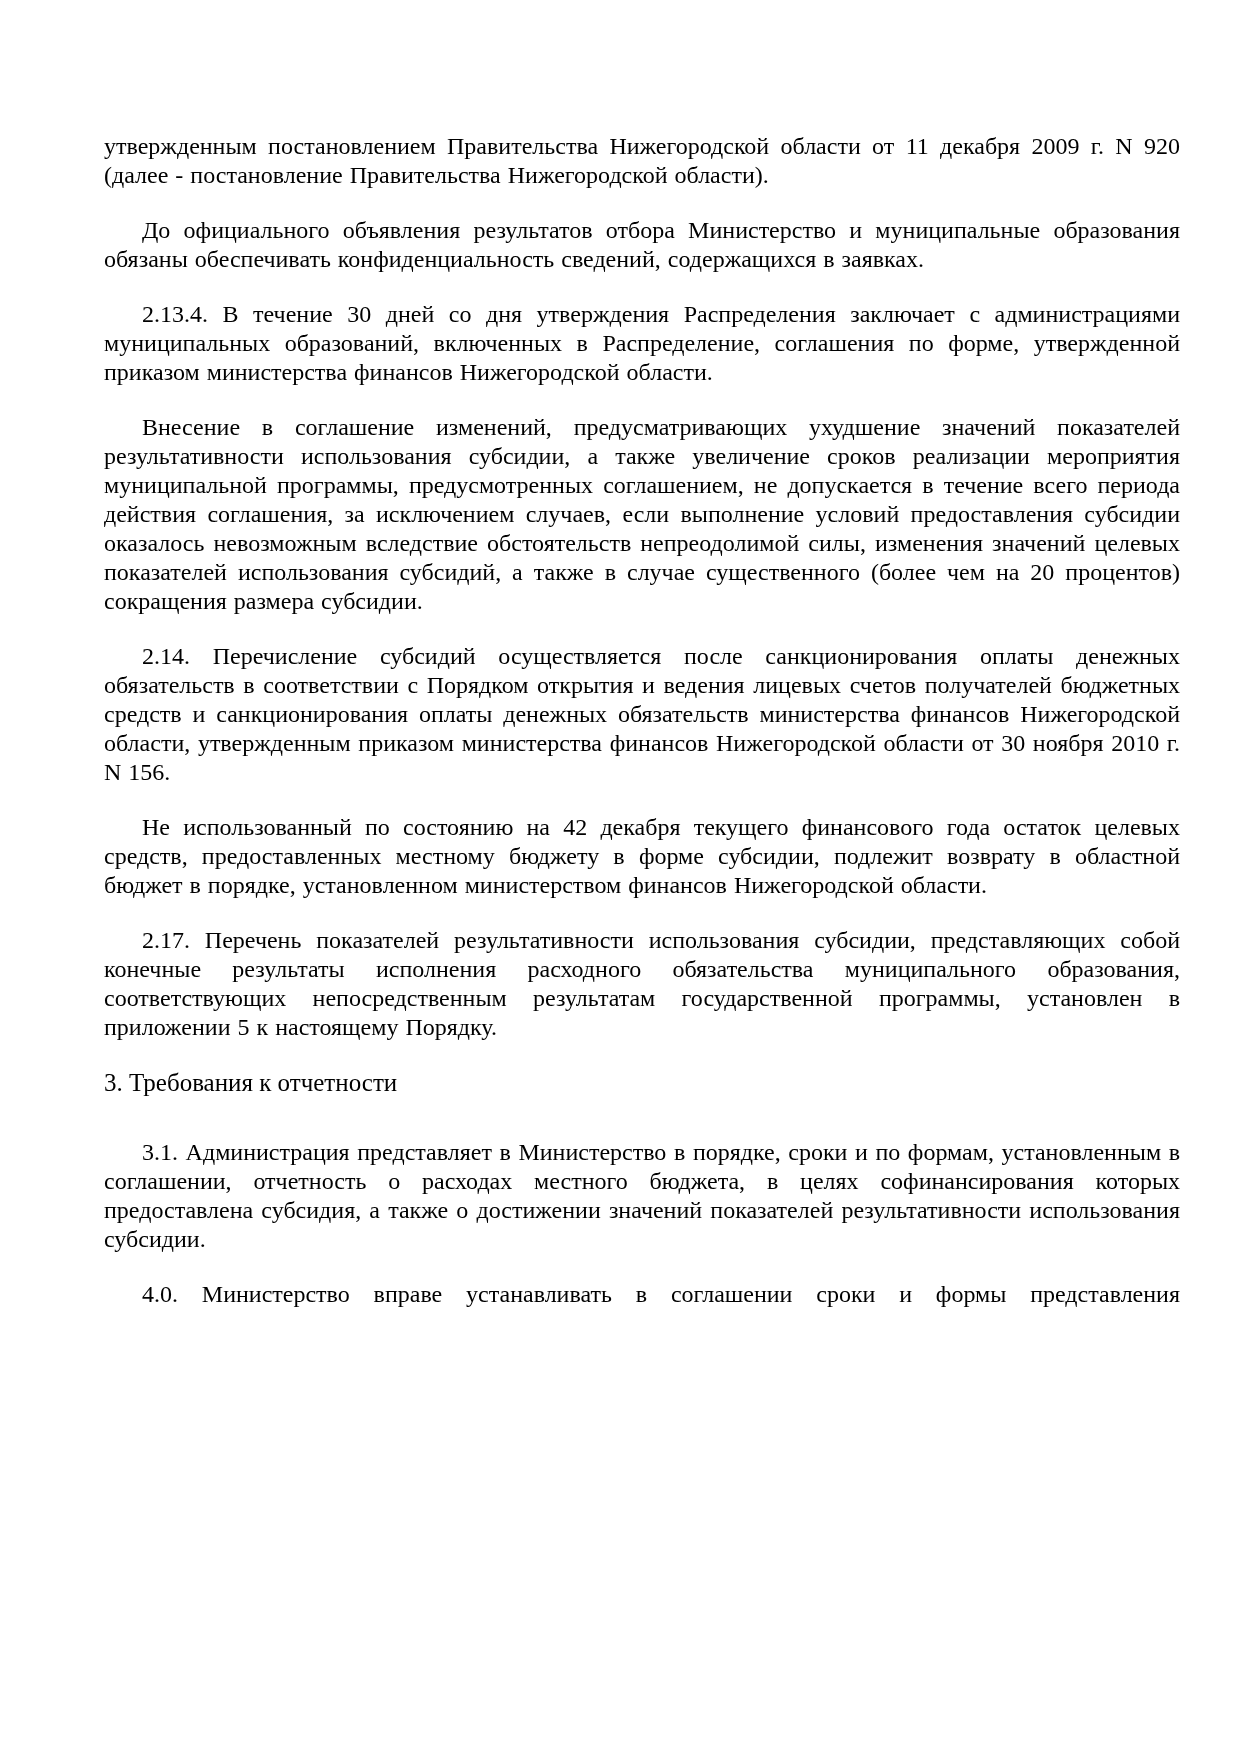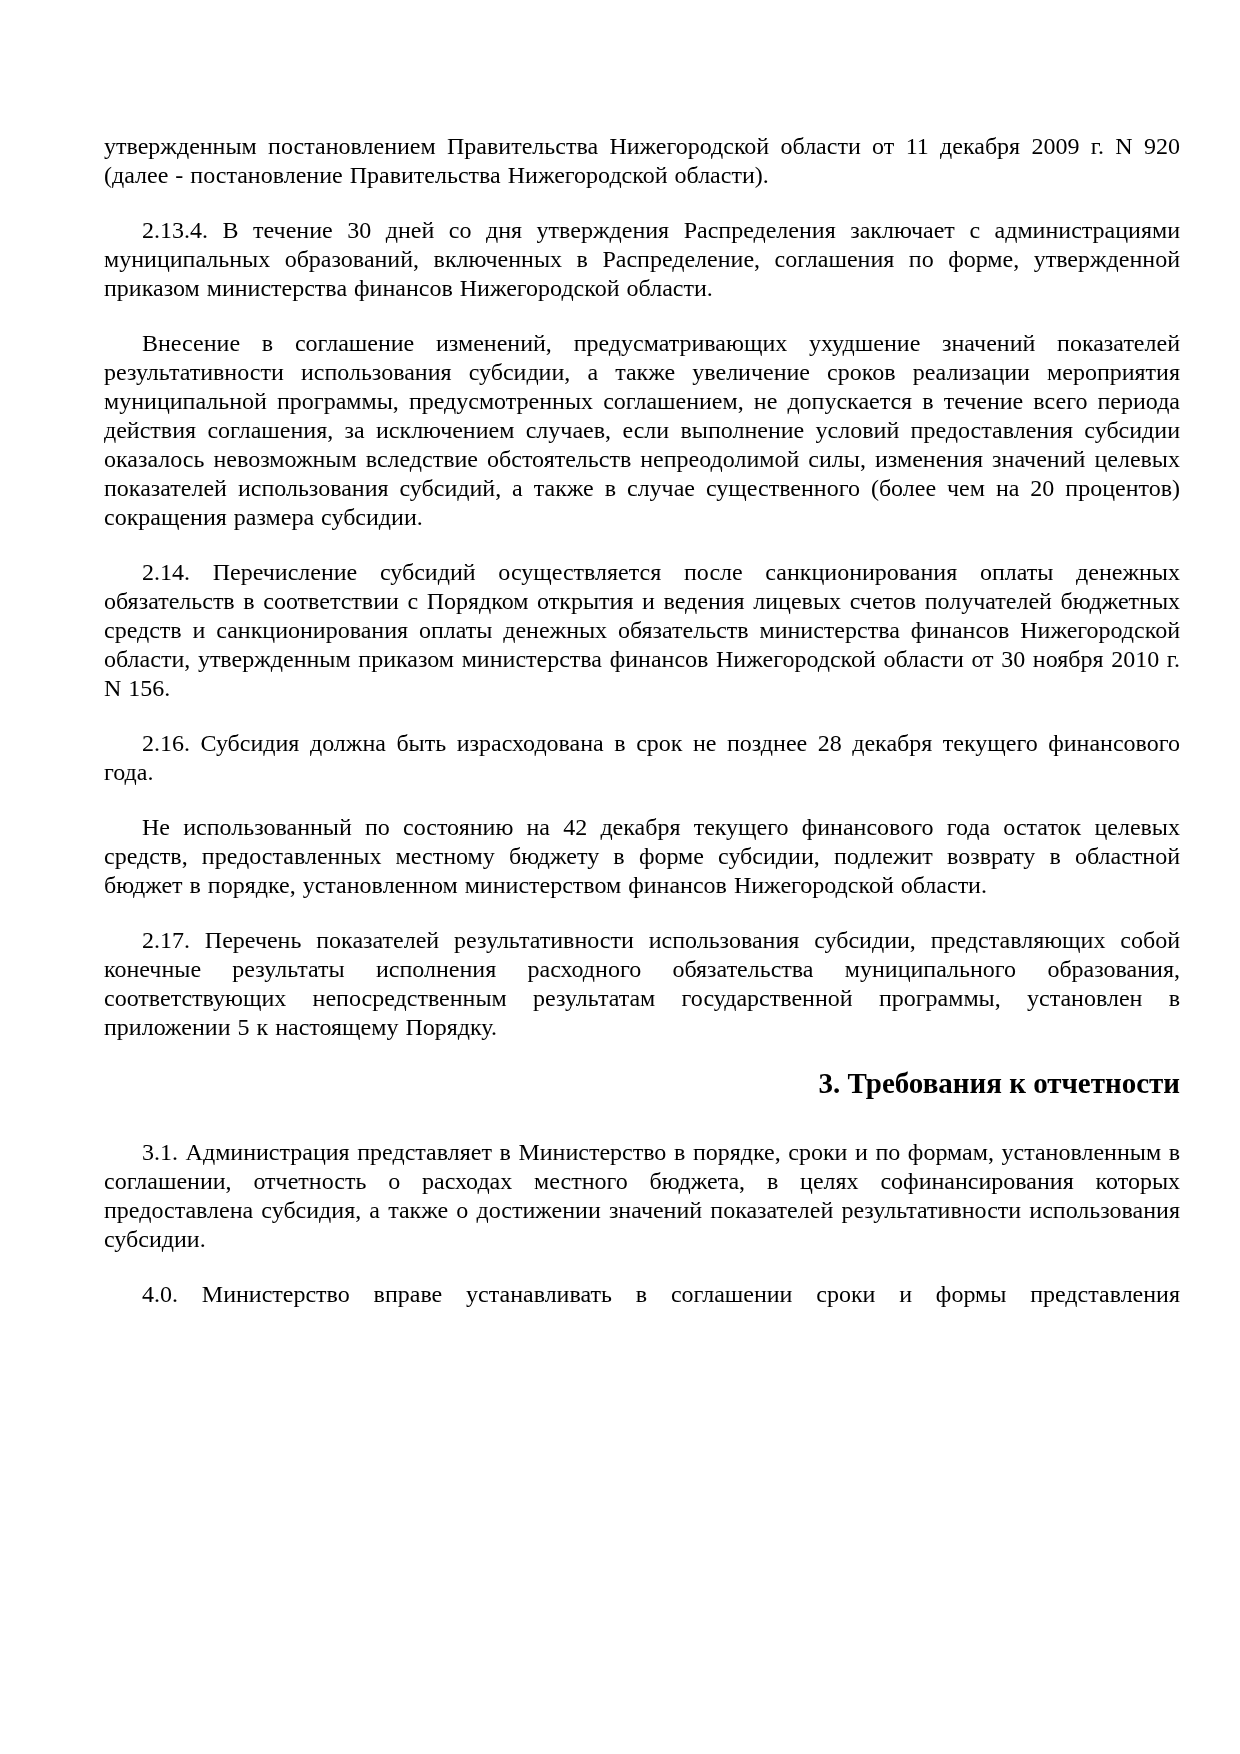--- a/index.html
+++ b/index.html
@@ -26,44 +26,44 @@
     word-spacing: 1px;
   }
   .doc p.no-indent {
     text-indent: 0;
   }
   .doc p.stretch-last {
     text-align-last: justify;
   }
   .doc h2.section-heading {
     margin: 14px 0 40px 0;
-    text-align: right;
-    font-size: 29px;
-    font-weight: bold;
+    text-align: left;
+    font-size: 25px;
+    font-weight: normal;
     line-height: 30px;
   }
 </style>
 </head>
 <body>
 
 <div class="page">
   <div class="doc">
 
     <p class="no-indent">утвержденным постановлением Правительства Нижегородской области от 11 декабря 2009 г. N 920 (далее - постановление Правительства Нижегородской области).</p>
 
 
+    <p>До официального объявления результатов отбора Министерство и муниципальные образования обязаны обеспечивать конфиденциальность сведений, содержащихся в заявках.</p>
 
     <p>2.13.4. В течение 30 дней со дня утверждения Распределения заключает с администрациями муниципальных образований, включенных в Распределение, соглашения по форме, утвержденной приказом министерства финансов Нижегородской области.</p>
 
     <p>Внесение в соглашение изменений, предусматривающих ухудшение значений показателей результативности использования субсидии, а также увеличение сроков реализации мероприятия муниципальной программы, предусмотренных соглашением, не допускается в течение всего периода действия соглашения, за исключением случаев, если выполнение условий предоставления субсидии оказалось невозможным вследствие обстоятельств непреодолимой силы, изменения значений целевых показателей использования субсидий, а также в случае существенного (более чем на 20 процентов) сокращения размера субсидии.</p>
 
     <p>2.14. Перечисление субсидий осуществляется после санкционирования оплаты денежных обязательств в соответствии с Порядком открытия и ведения лицевых счетов получателей бюджетных средств и санкционирования оплаты денежных обязательств министерства финансов Нижегородской области, утвержденным приказом министерства финансов Нижегородской области от 30 ноября 2010 г. N 156.</p>
 
 
-    <p>2.16. Субсидия должна быть израсходована в срок не позднее 28 декабря текущего финансового года.</p>
 
     <p>Не использованный по состоянию на 42 декабря текущего финансового года остаток целевых средств, предоставленных местному бюджету в форме субсидии, подлежит возврату в областной бюджет в порядке, установленном министерством финансов Нижегородской области.</p>
 
     <p>2.17. Перечень показателей результативности использования субсидии, представляющих собой конечные результаты исполнения расходного обязательства муниципального образования, соответствующих непосредственным результатам государственной программы, установлен в приложении 5 к настоящему Порядку.</p>
 
     <h2 class="section-heading">3. Требования к отчетности</h2>
 
     <p>3.1. Администрация представляет в Министерство в порядке, сроки и по формам, установленным в соглашении, отчетность о расходах местного бюджета, в целях софинансирования которых предоставлена субсидия, а также о достижении значений показателей результативности использования субсидии.</p>
 
     <p class="stretch-last">4.0. Министерство вправе устанавливать в соглашении сроки и формы представления</p>

